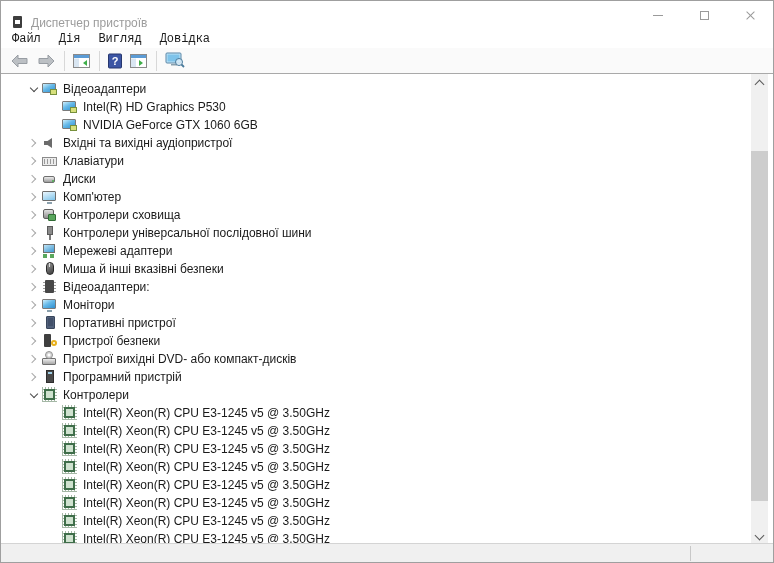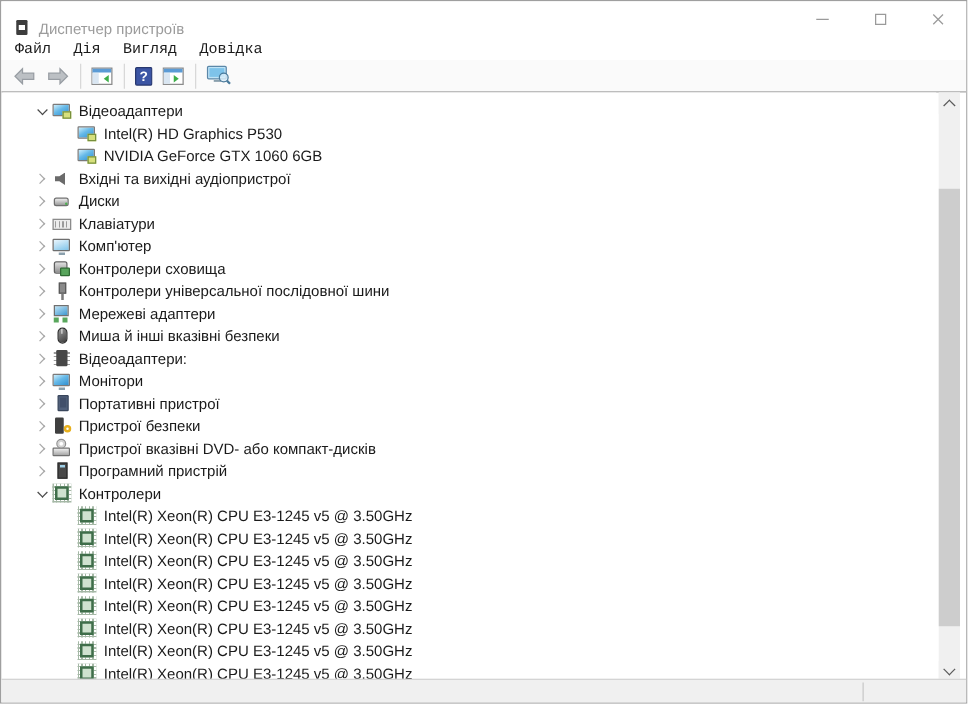--- a/index.html
+++ b/index.html
@@ -173,30 +173,30 @@
       <span class="ticon icon-display"></span>
       <span class="tree-label">NVIDIA GeForce GTX 1060 6GB</span>
     </div>
       <div class="tree-row level-0">
       <span class="chev collapsed"></span>
       <span class="ticon icon-speaker"></span>
       <span class="tree-label">Вхідні та вихідні аудіопристрої</span>
     </div>
       <div class="tree-row level-0">
       <span class="chev collapsed"></span>
+      <span class="ticon icon-keyboard"></span>
+      <span class="tree-label">Клавіатури</span>
+    </div>
+      <div class="tree-row level-0">
+      <span class="chev collapsed"></span>
       <span class="ticon icon-disk"></span>
       <span class="tree-label">Диски</span>
     </div>
       <div class="tree-row level-0">
       <span class="chev collapsed"></span>
-      <span class="ticon icon-keyboard"></span>
-      <span class="tree-label">Клавіатури</span>
-    </div>
-      <div class="tree-row level-0">
-      <span class="chev collapsed"></span>
       <span class="ticon icon-computer"></span>
       <span class="tree-label">Комп'ютер</span>
     </div>
       <div class="tree-row level-0">
       <span class="chev collapsed"></span>
       <span class="ticon icon-storage"></span>
       <span class="tree-label">Контролери сховища</span>
     </div>
       <div class="tree-row level-0">
       <span class="chev collapsed"></span>
@@ -229,21 +229,21 @@
       <span class="tree-label">Портативні пристрої</span>
     </div>
       <div class="tree-row level-0">
       <span class="chev collapsed"></span>
       <span class="ticon icon-security"></span>
       <span class="tree-label">Пристрої безпеки</span>
     </div>
       <div class="tree-row level-0">
       <span class="chev collapsed"></span>
       <span class="ticon icon-dvd"></span>
-      <span class="tree-label">Пристрої вказівні DVD- або компакт-дисків</span>
+      <span class="tree-label">Пристрої вихідні DVD- або компакт-дисків</span>
     </div>
       <div class="tree-row level-0">
       <span class="chev collapsed"></span>
       <span class="ticon icon-software"></span>
       <span class="tree-label">Програмний пристрій</span>
     </div>
       <div class="tree-row level-0">
       <span class="chev expanded"></span>
       <span class="ticon icon-cpu"></span>
       <span class="tree-label">Контролери</span>

